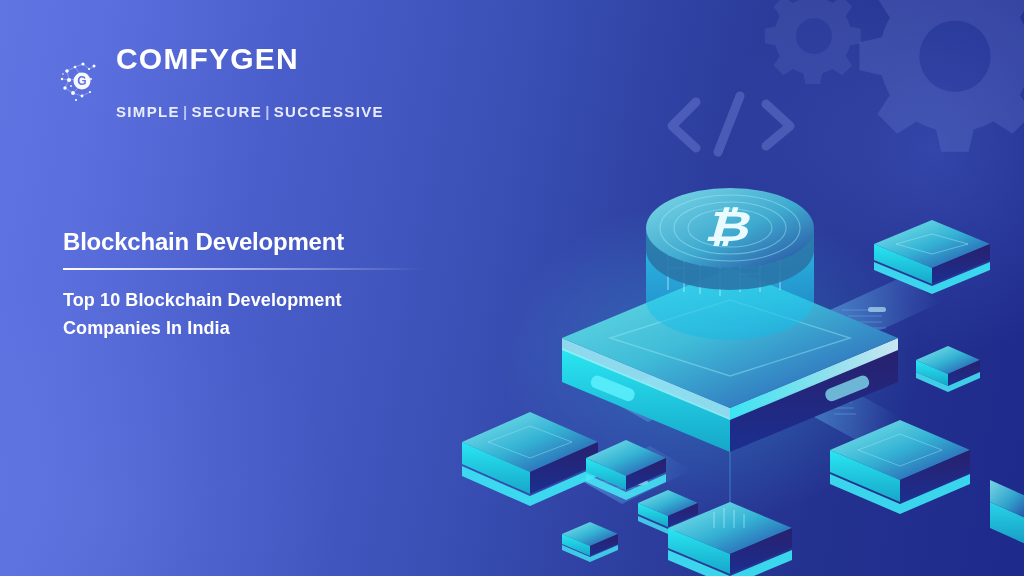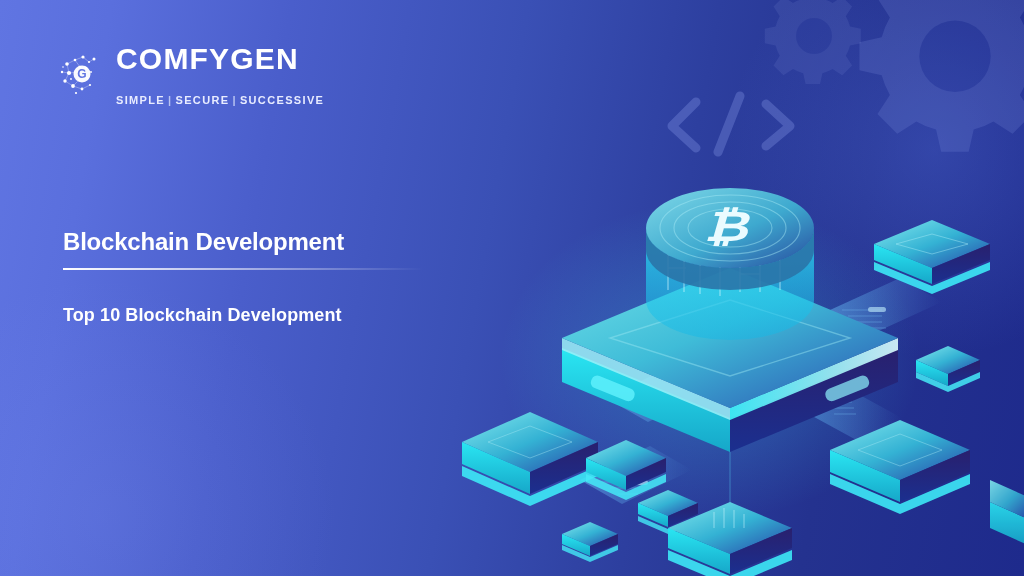--- a/index.html
+++ b/index.html
@@ -59,40 +59,40 @@
     position:absolute; left:58px; top:44px;
     display:flex; align-items:center; gap:8px;
   }
   .logo-mark { width:50px; height:50px; flex:0 0 auto; }
   .logo-text { display:flex; flex-direction:column;gap:7px; }
   .logo-name {
     font-size:30px; font-weight:bold; letter-spacing:1.2px;
     color:#ffffff; line-height:1.02;
   }
   .logo-tag {
-    margin-top:12px;
-    font-size:11px; font-weight:bold; letter-spacing:1.35px;
+    margin-top:21px;
+    font-size:15px; font-weight:bold; letter-spacing:1.35px;
     color:#e8ecff; white-space:nowrap;
   }
   .logo-tag .sep { color:#b9c4f2; padding:0 3px; }
 
   
   .headline-block {
     position:absolute; left:63px; top:228px; width:430px;
   }
   .headline {
     font-size:24px; font-weight:bold; color:#ffffff;
     letter-spacing:-.2px; line-height:1.18; white-space:nowrap;
   }
   .rule {
     margin-top:12px; height:2px; width:360px;
     background:linear-gradient(90deg,#ffffff 0%,rgba(255,255,255,.55) 48%,rgba(255,255,255,0) 100%);
   }
   .subhead {
-    margin-top:32px;
+    margin-top:17px;
     font-size:18px; font-weight:bold; color:#ffffff;
     line-height:1.52; letter-spacing:.1px;
   }
 
   
   .illo { position:absolute; left:430px; top:150px; width:600px; height:430px; }
   .illo svg { width:100%; height:100%; display:block; }
 </style>
 </head>
 <body>
@@ -156,20 +156,21 @@
         <span>SIMPLE</span><span class="sep">|</span><span>SECURE</span><span class="sep">|</span><span>SUCCESSIVE</span>
       </div>
     </div>
   </div>
 
   <div class="headline-block">
     <div class="headline">Blockchain Development</div>
     <div class="rule"></div>
     <div class="subhead">
       <div>Top 10 Blockchain Development</div>
+      <div>Companies In India</div>
     </div>
   </div>
 
   <div class="illo">
     <svg viewBox="0 0 600 430" xmlns="http://www.w3.org/2000/svg">
       <defs>
         <linearGradient id="gTopFace" x1="0" y1="0" x2="1" y2="1">
           <stop offset="0%" stop-color="#6fe0e8"></stop>
           <stop offset="45%" stop-color="#3fbcd8"></stop>
           <stop offset="100%" stop-color="#2a4fb0"></stop>

